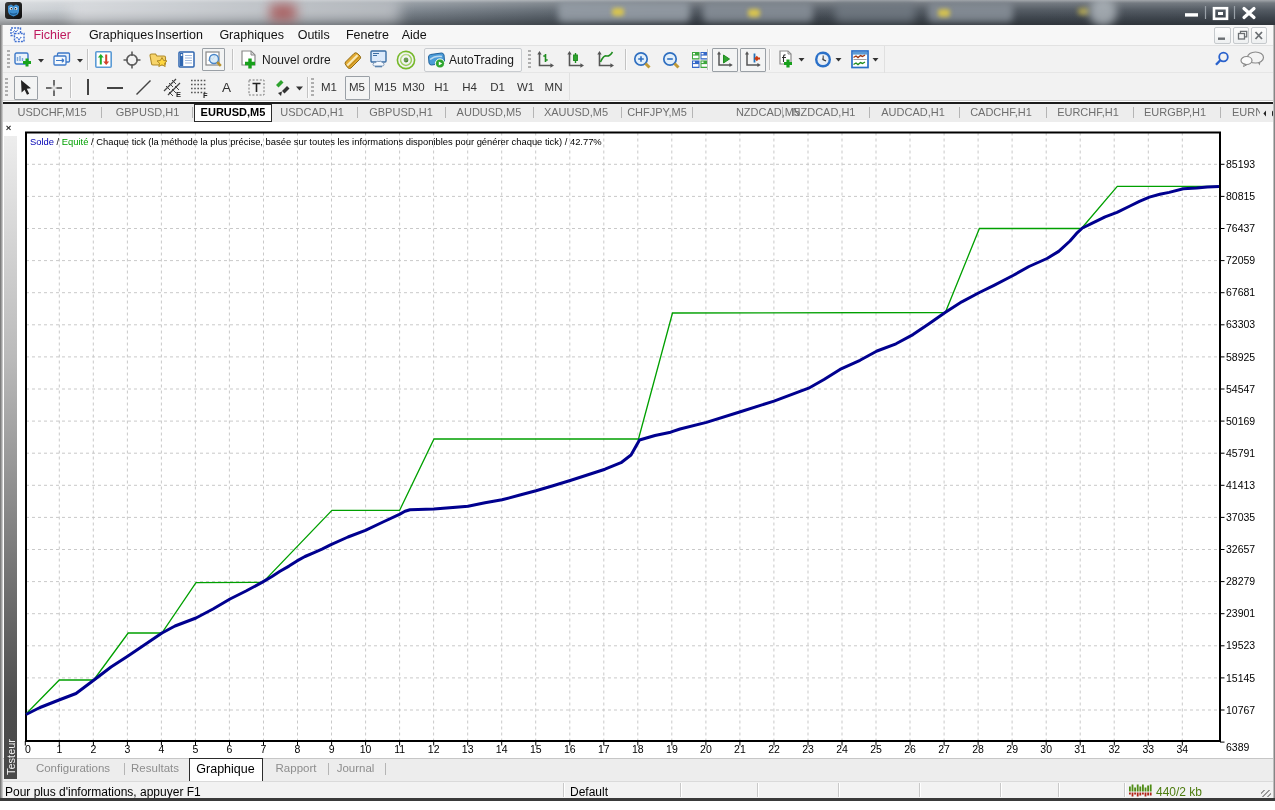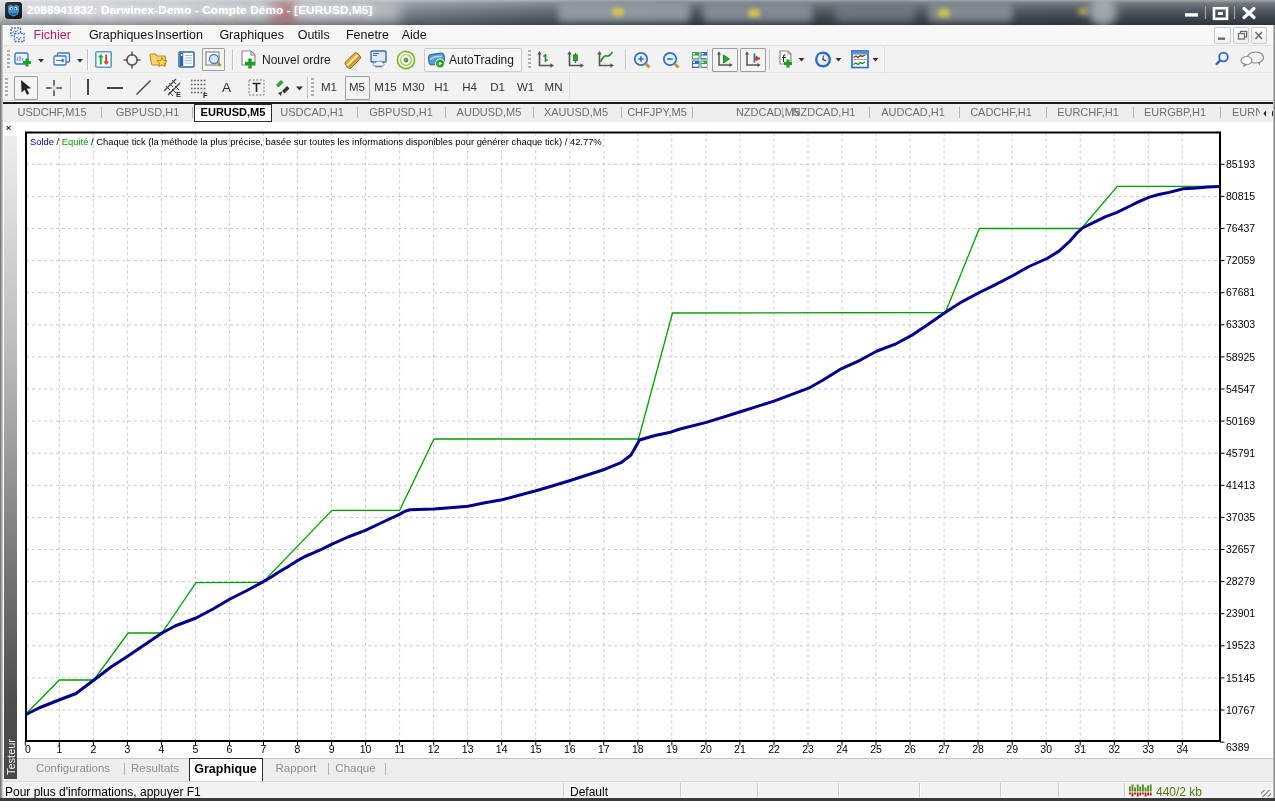--- a/index.html
+++ b/index.html
@@ -30,21 +30,20 @@
         <g fill="#3e8fd0">
           <path d="M3 4 L6 2.5 L8.5 4 L11 2.5 L14 4 L14 9 Q14 13 8.5 14.5 Q3 13 3 9 Z"></path>
         </g>
         <circle cx="6.2" cy="6.5" r="1.6" fill="#e8eef2"></circle>
         <circle cx="10.8" cy="6.5" r="1.6" fill="#e8eef2"></circle>
         <circle cx="6.5" cy="6.8" r=".8" fill="#111"></circle>
         <circle cx="10.5" cy="6.8" r=".8" fill="#111"></circle>
         <path d="M5 10.5 Q8.5 12.5 12 10.5 L12 12 Q8.5 14 5 12 Z" fill="#1d5e96"></path>
       </svg>
   </div>
-  <div class="abs" style="left:27px;top:3px;font-size:11.8px;font-weight:bold;color:#fff;text-shadow:0 0 5px rgba(240,244,248,.95),0 0 10px rgba(225,232,240,.8),0 0 16px rgba(215,225,235,.5);letter-spacing:.1px">2088941832: Darwinex-Demo - Compte Démo - [EURUSD,M5]</div>
   <svg class="abs" style="left:1178px;top:0" width="97" height="25" viewBox="0 0 97 25">
     <rect x="7" y="13.2" width="13" height="3.4" fill="#fff"></rect>
     <line x1="27.5" y1="6" x2="27.5" y2="19" stroke="#9aa1a8" stroke-width="1.2"></line>
     <rect x="36" y="8.2" width="13" height="10.6" fill="none" stroke="#fff" stroke-width="2.6"></rect>
     <rect x="40" y="12" width="5" height="3" fill="#fff"></rect>
     <line x1="56.5" y1="6" x2="56.5" y2="19" stroke="#9aa1a8" stroke-width="1.2"></line>
     <path d="M66 8.5 L76 17.5 M76 8.5 L66 17.5" stroke="#fff" stroke-width="3.2" stroke-linecap="round"></path>
   </svg>
 </div>
 <div class="abs" style="left:0;top:25px;width:1275px;height:21px;background:#f7f7f7;border-bottom:1px solid #e2e2e2">
@@ -386,26 +385,26 @@
     <polyline points="26.0,592.5 40.0,585.5 59.0,578 76.0,571.5 94.0,558 111.0,545 128.0,534 145.0,522.5 162.0,511 175.0,504 196.0,496 213.0,487 230.0,477 246.0,469 262.0,460.4 272.0,454.5 280.0,449.3 289.0,444.1 297.0,438.9 305.0,434.5 313.5,430.8 322.0,427.1 331.0,422.6 348.0,415 365.4,408.3 383.0,400 399.4,392.4 405.0,389.3 410.0,387.7 434.0,387.1 468.0,384.3 485.0,380.8 502.0,377.8 519.0,373.3 536.0,368.8 553.0,363.8 571.0,358.2 588.0,352.7 605.0,347.2 621.0,340.7 631.0,333 639.5,318 655.0,313.5 670.6,310.2 680.0,307 706.4,300.4 740.4,289.8 774.0,279.1 808.6,266.2 824.0,257.5 840.0,247.4 860.0,238.3 877.0,229 896.0,221.8 913.0,212.6 929.0,201.7 945.1,190.5 961.8,179.8 979.4,170.5 994.0,163.3 1013.0,153.5 1029.0,144.5 1047.0,136.5 1058.7,129.4 1070.0,119 1077.4,110.6 1082.4,106 1091.3,101.7 1105.1,94.8 1117.0,90.4 1130.0,84 1139.4,79.4 1149.4,75.1 1159.8,72.3 1169.2,70.4 1183.3,66.8 1196.7,65.9 1207.3,64.9 1219.0,64.4" fill="none" stroke="#00008f" stroke-width="3" stroke-linejoin="round"></polyline>
   </svg>
 <div class="abs" style="left:30px;top:135.5px;font-size:9.4px;color:#000"><span style="color:#0000b4">Solde</span> / <span style="color:#00a000">Equité</span> / Chaque tick (la méthode la plus précise, basée sur toutes les informations disponibles pour générer chaque tick) / 42.77%</div>
 <div class="abs" style="left:3px;top:123px;width:11px;height:11px;color:#222;font-size:9.5px;line-height:10px;text-align:center;font-weight:bold">×</div>
 <div class="abs" style="left:3.5px;top:136px;width:13px;height:643px;background:linear-gradient(to bottom,#ededed,#b9b9b9 35%,#7a7a7a 65%,#4e4e4e 88%,#474747);z-index:5"></div>
 <div class="abs" style="left:-24px;top:750px;width:70px;height:14px;line-height:14px;color:#f2f2f2;font-size:11px;text-align:center;transform:rotate(-90deg);z-index:5">Testeur</div>
 <div class="abs" style="left:0;top:757.5px;width:1275px;height:23.5px;background:#ededed;border-top:1px solid #c6c6c6"></div>
 <div class="abs" style="left:73px;top:762px;transform:translateX(-50%);font-size:11.5px;color:#8d8d8d">Configurations</div>
 <div class="abs" style="left:155px;top:762px;transform:translateX(-50%);font-size:11.5px;color:#8d8d8d">Resultats</div>
 <div class="abs" style="left:296px;top:762px;transform:translateX(-50%);font-size:11.5px;color:#8d8d8d">Rapport</div>
-<div class="abs" style="left:355.5px;top:762px;transform:translateX(-50%);font-size:11.5px;color:#8d8d8d">Chaque</div>
+<div class="abs" style="left:355.5px;top:762px;transform:translateX(-50%);font-size:11.5px;color:#8d8d8d">Journal</div>
 <div class="abs" style="left:123.5px;top:763px;width:1px;height:12px;background:#b5b5b5"></div>
 <div class="abs" style="left:328.2px;top:763px;width:1px;height:12px;background:#b5b5b5"></div>
 <div class="abs" style="left:384.7px;top:763px;width:1px;height:12px;background:#b5b5b5"></div>
 <div class="abs" style="left:188.8px;top:757.5px;width:74px;height:23px;background:#fff;border:1.2px solid #2c2c2c;border-bottom:none"></div>
-<div class="abs" style="left:225.5px;top:762px;transform:translateX(-50%);font-size:12.5px;font-weight:bold;color:#000">Graphique</div>
+<div class="abs" style="left:225.5px;top:762px;transform:translateX(-50%);font-size:12.5px;font-weight:normal;color:#000">Graphique</div>
 <div class="abs" style="left:0;top:781px;width:1275px;height:17px;background:#f2f2f2;border-top:1px solid #dadada"></div>
 <div class="abs" style="left:5px;top:785px;font-size:12px;color:#000">Pour plus d'informations, appuyer F1</div>
 <div class="abs" style="left:570px;top:785px;font-size:12px;color:#000">Default</div>
 <div class="abs" style="left:563px;top:783px;width:1px;height:14px;background:#c9c9c9;box-shadow:1px 0 0 #fff"></div>
 <div class="abs" style="left:680px;top:783px;width:1px;height:14px;background:#c9c9c9;box-shadow:1px 0 0 #fff"></div>
 <div class="abs" style="left:757px;top:783px;width:1px;height:14px;background:#c9c9c9;box-shadow:1px 0 0 #fff"></div>
 <div class="abs" style="left:838px;top:783px;width:1px;height:14px;background:#c9c9c9;box-shadow:1px 0 0 #fff"></div>
 <div class="abs" style="left:919px;top:783px;width:1px;height:14px;background:#c9c9c9;box-shadow:1px 0 0 #fff"></div>
 <div class="abs" style="left:1000px;top:783px;width:1px;height:14px;background:#c9c9c9;box-shadow:1px 0 0 #fff"></div>
 <div class="abs" style="left:1058px;top:783px;width:1px;height:14px;background:#c9c9c9;box-shadow:1px 0 0 #fff"></div>

